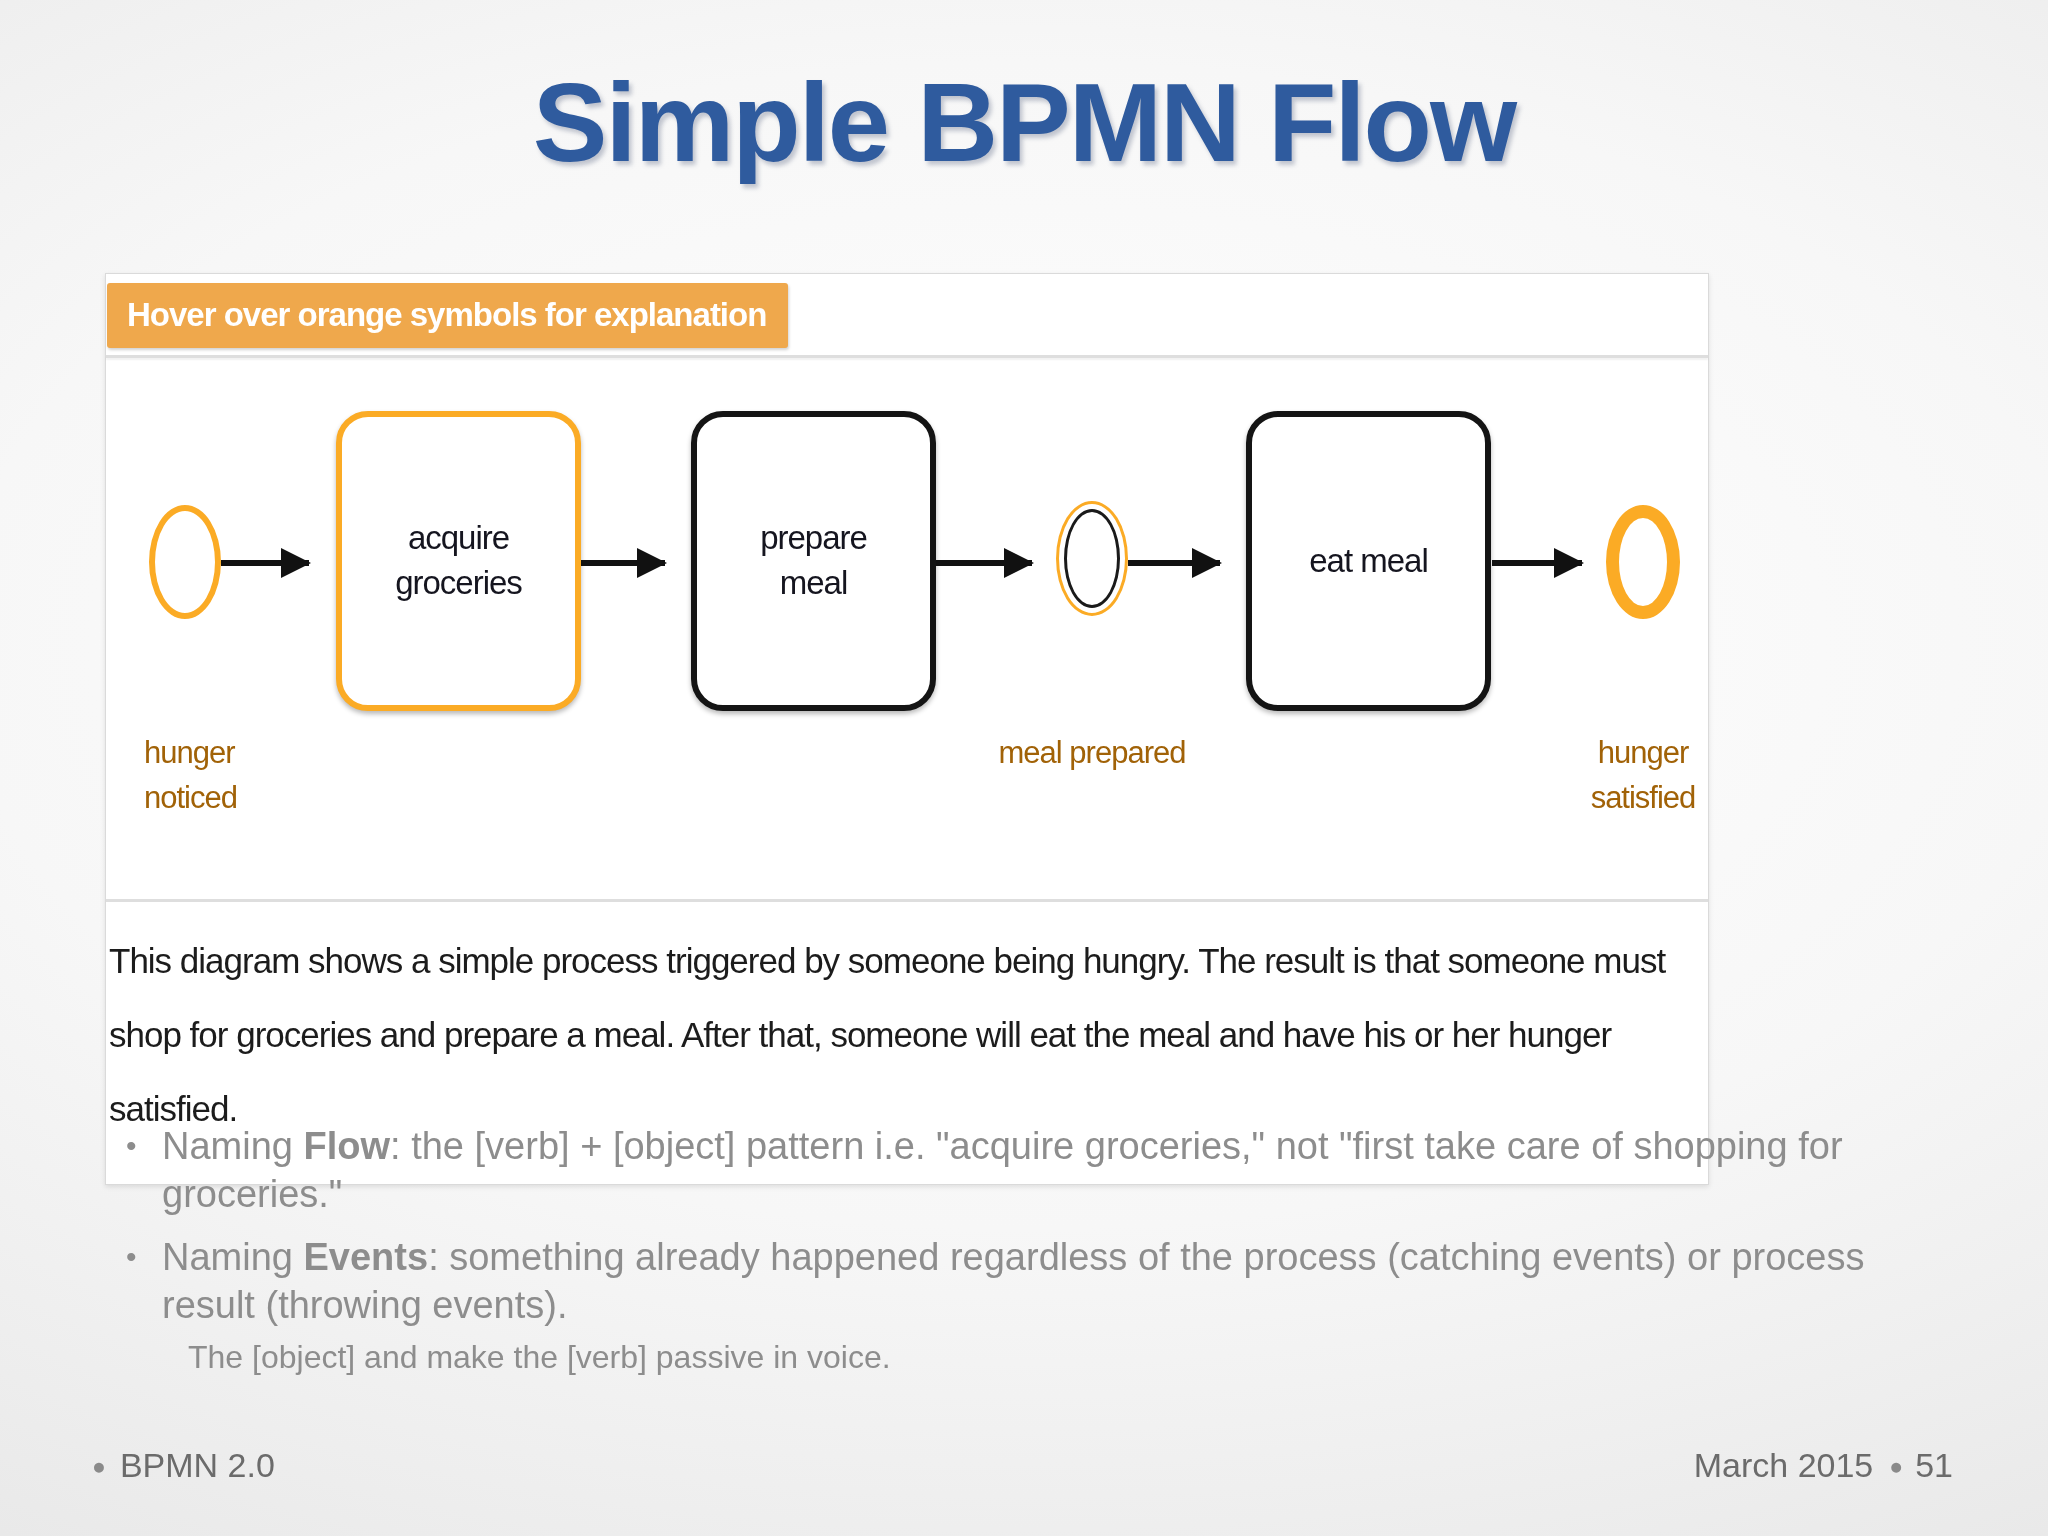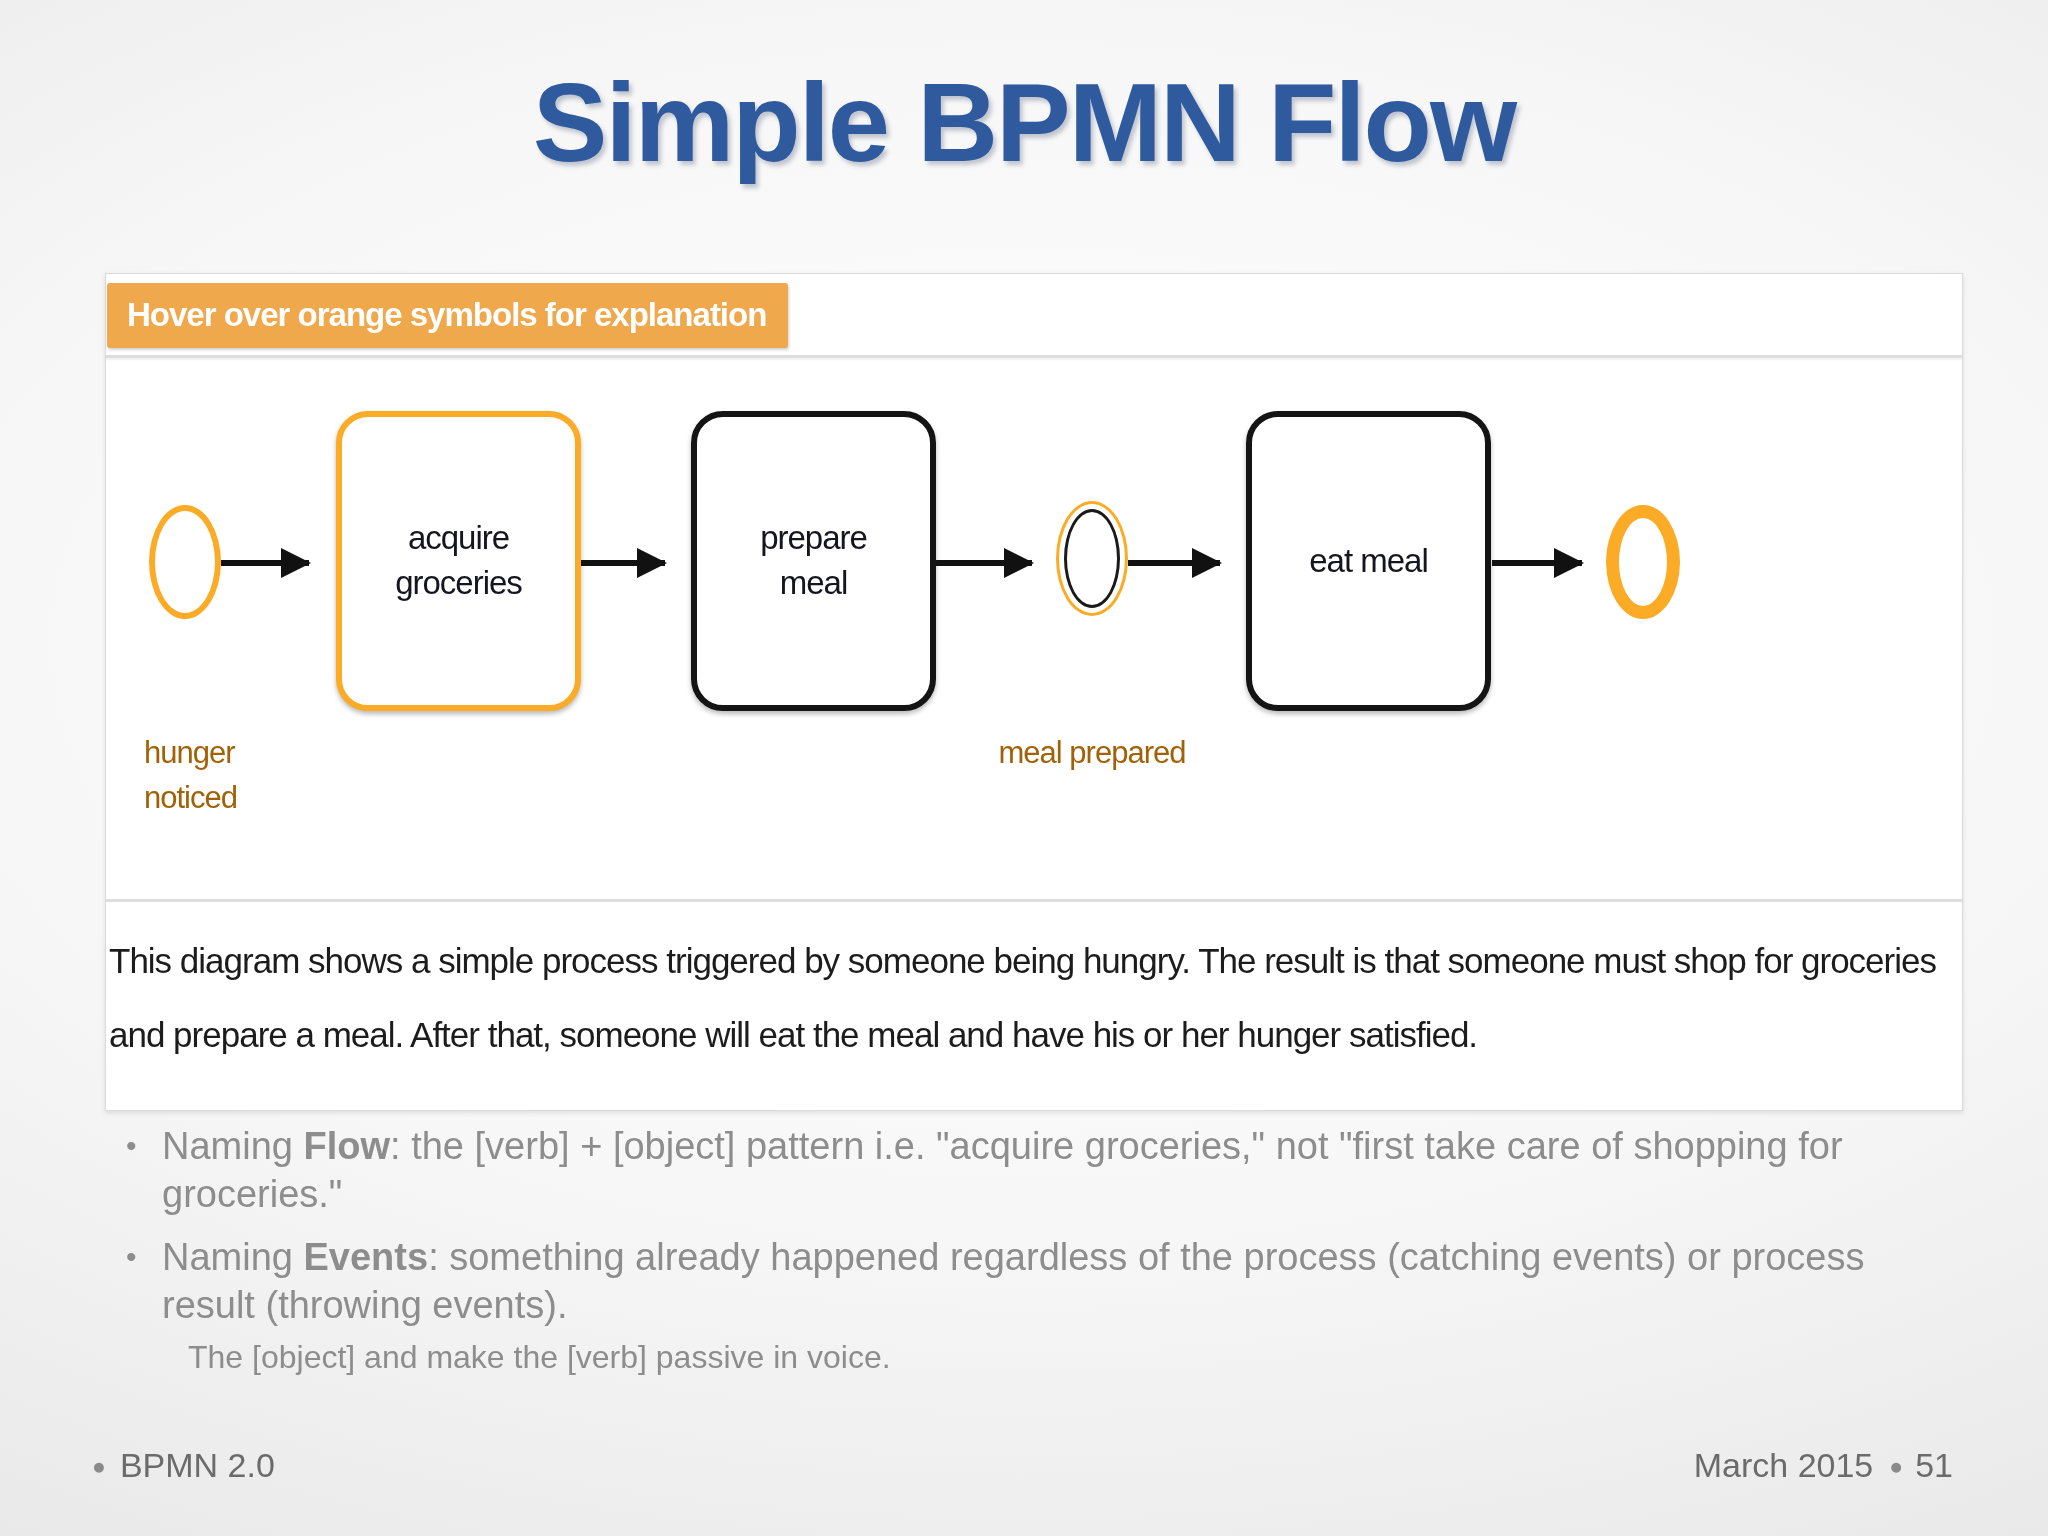--- a/index.html
+++ b/index.html
@@ -15,21 +15,21 @@
   
   .title{
     position:absolute;top:58px;left:0;width:100%;
     text-align:center;margin:0;
     font-size:112px;font-weight:700;letter-spacing:-2px;
     color:#2f5b9e;
     text-shadow:3px 4px 4px rgba(90,100,130,0.35);
   }
   
   .panel{
-    position:absolute;left:105px;top:273px;width:1858px;
+    position:absolute;left:105px;top:273px;width:1604px;
     background:#ffffff;
     border:1px solid #dadada;
     box-shadow:0 2px 5px rgba(0,0,0,0.10);
     box-sizing:border-box;
   }
   .banner{
     display:inline-block;
     margin:9px 0 7px 1px;
     padding:13px 22px 14px 20px;
     background:#efa84c;
@@ -153,20 +153,21 @@
         <span>eat meal</span>
       </div>
       <div class="arrow a5">
           <span class="head"></span>
         </div>
 
       <div class="evt evt-end"></div>
 
       <div class="evt-label lbl-start">hunger noticed</div>
       <div class="evt-label lbl-inter">meal prepared</div>
+      <div class="evt-label lbl-end">hunger satisfied</div>
 
     </div>
 
     <div class="caption">This diagram shows a simple process triggered by someone being hungry. The result is that someone must shop for groceries and prepare a meal. After that, someone will eat the meal and have his or her hunger satisfied.</div>
   </div>
 
   <ul class="bullets">
     <li>
       <span class="marker">•</span>
       <span class="txt"><span>Naming </span><b>Flow</b><span>: the [verb] + [object] pattern i.e. "acquire groceries," not "first take care of shopping for groceries."</span></span>

